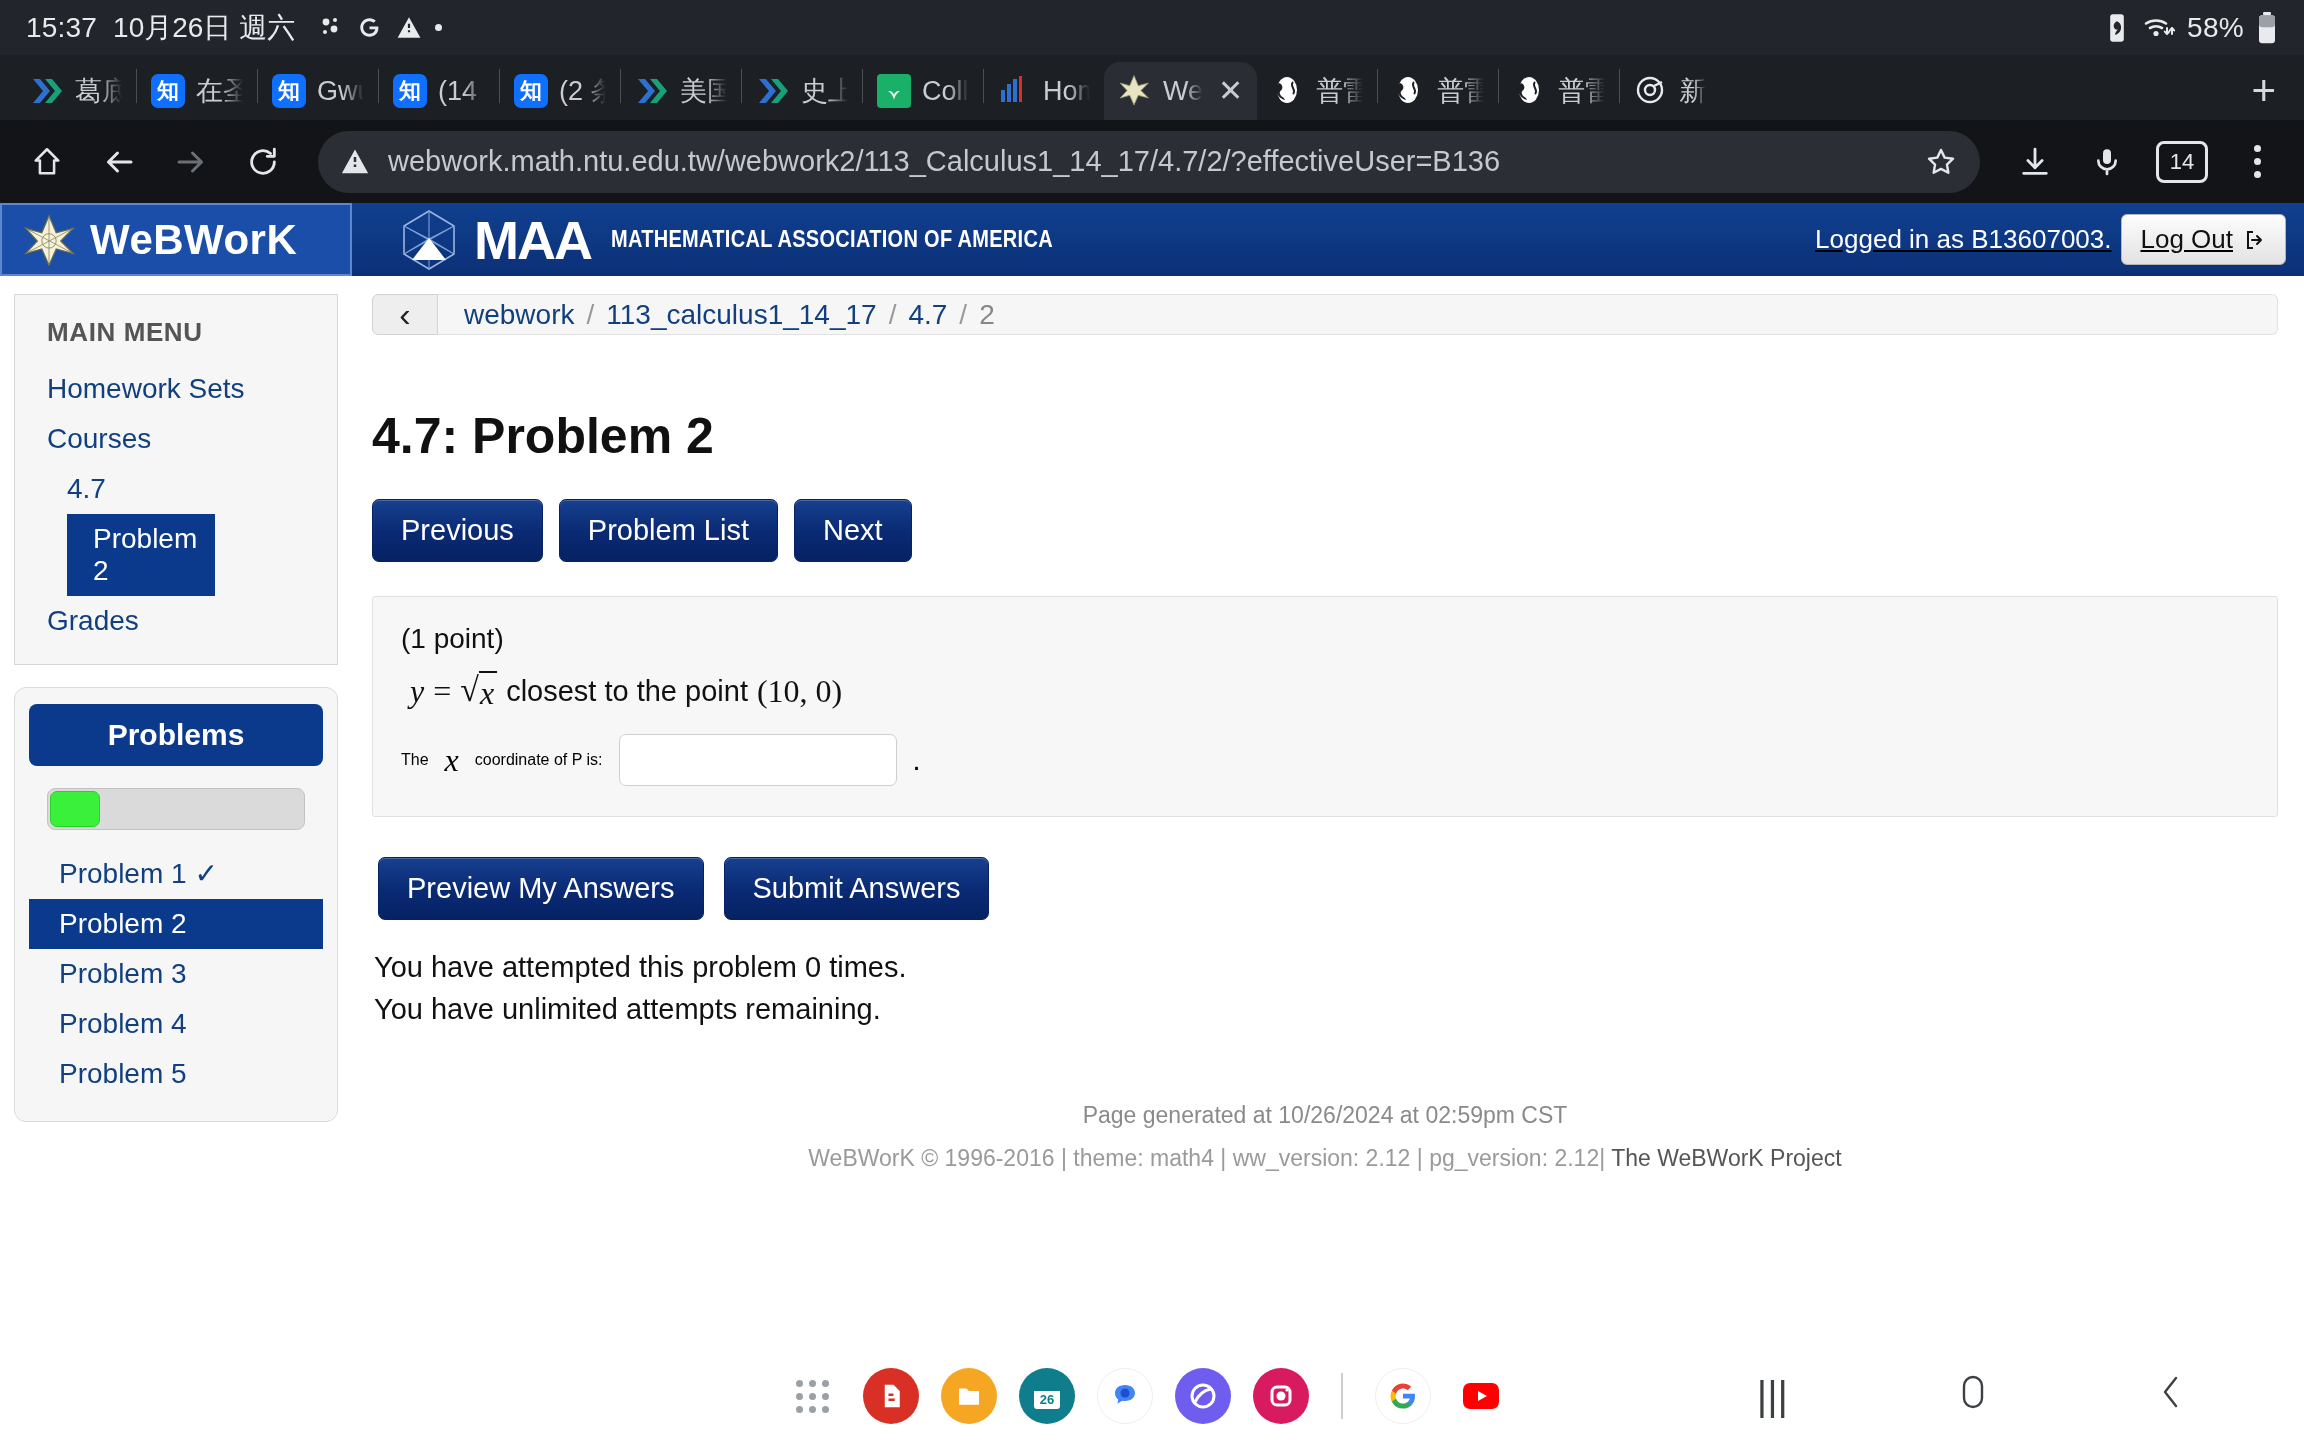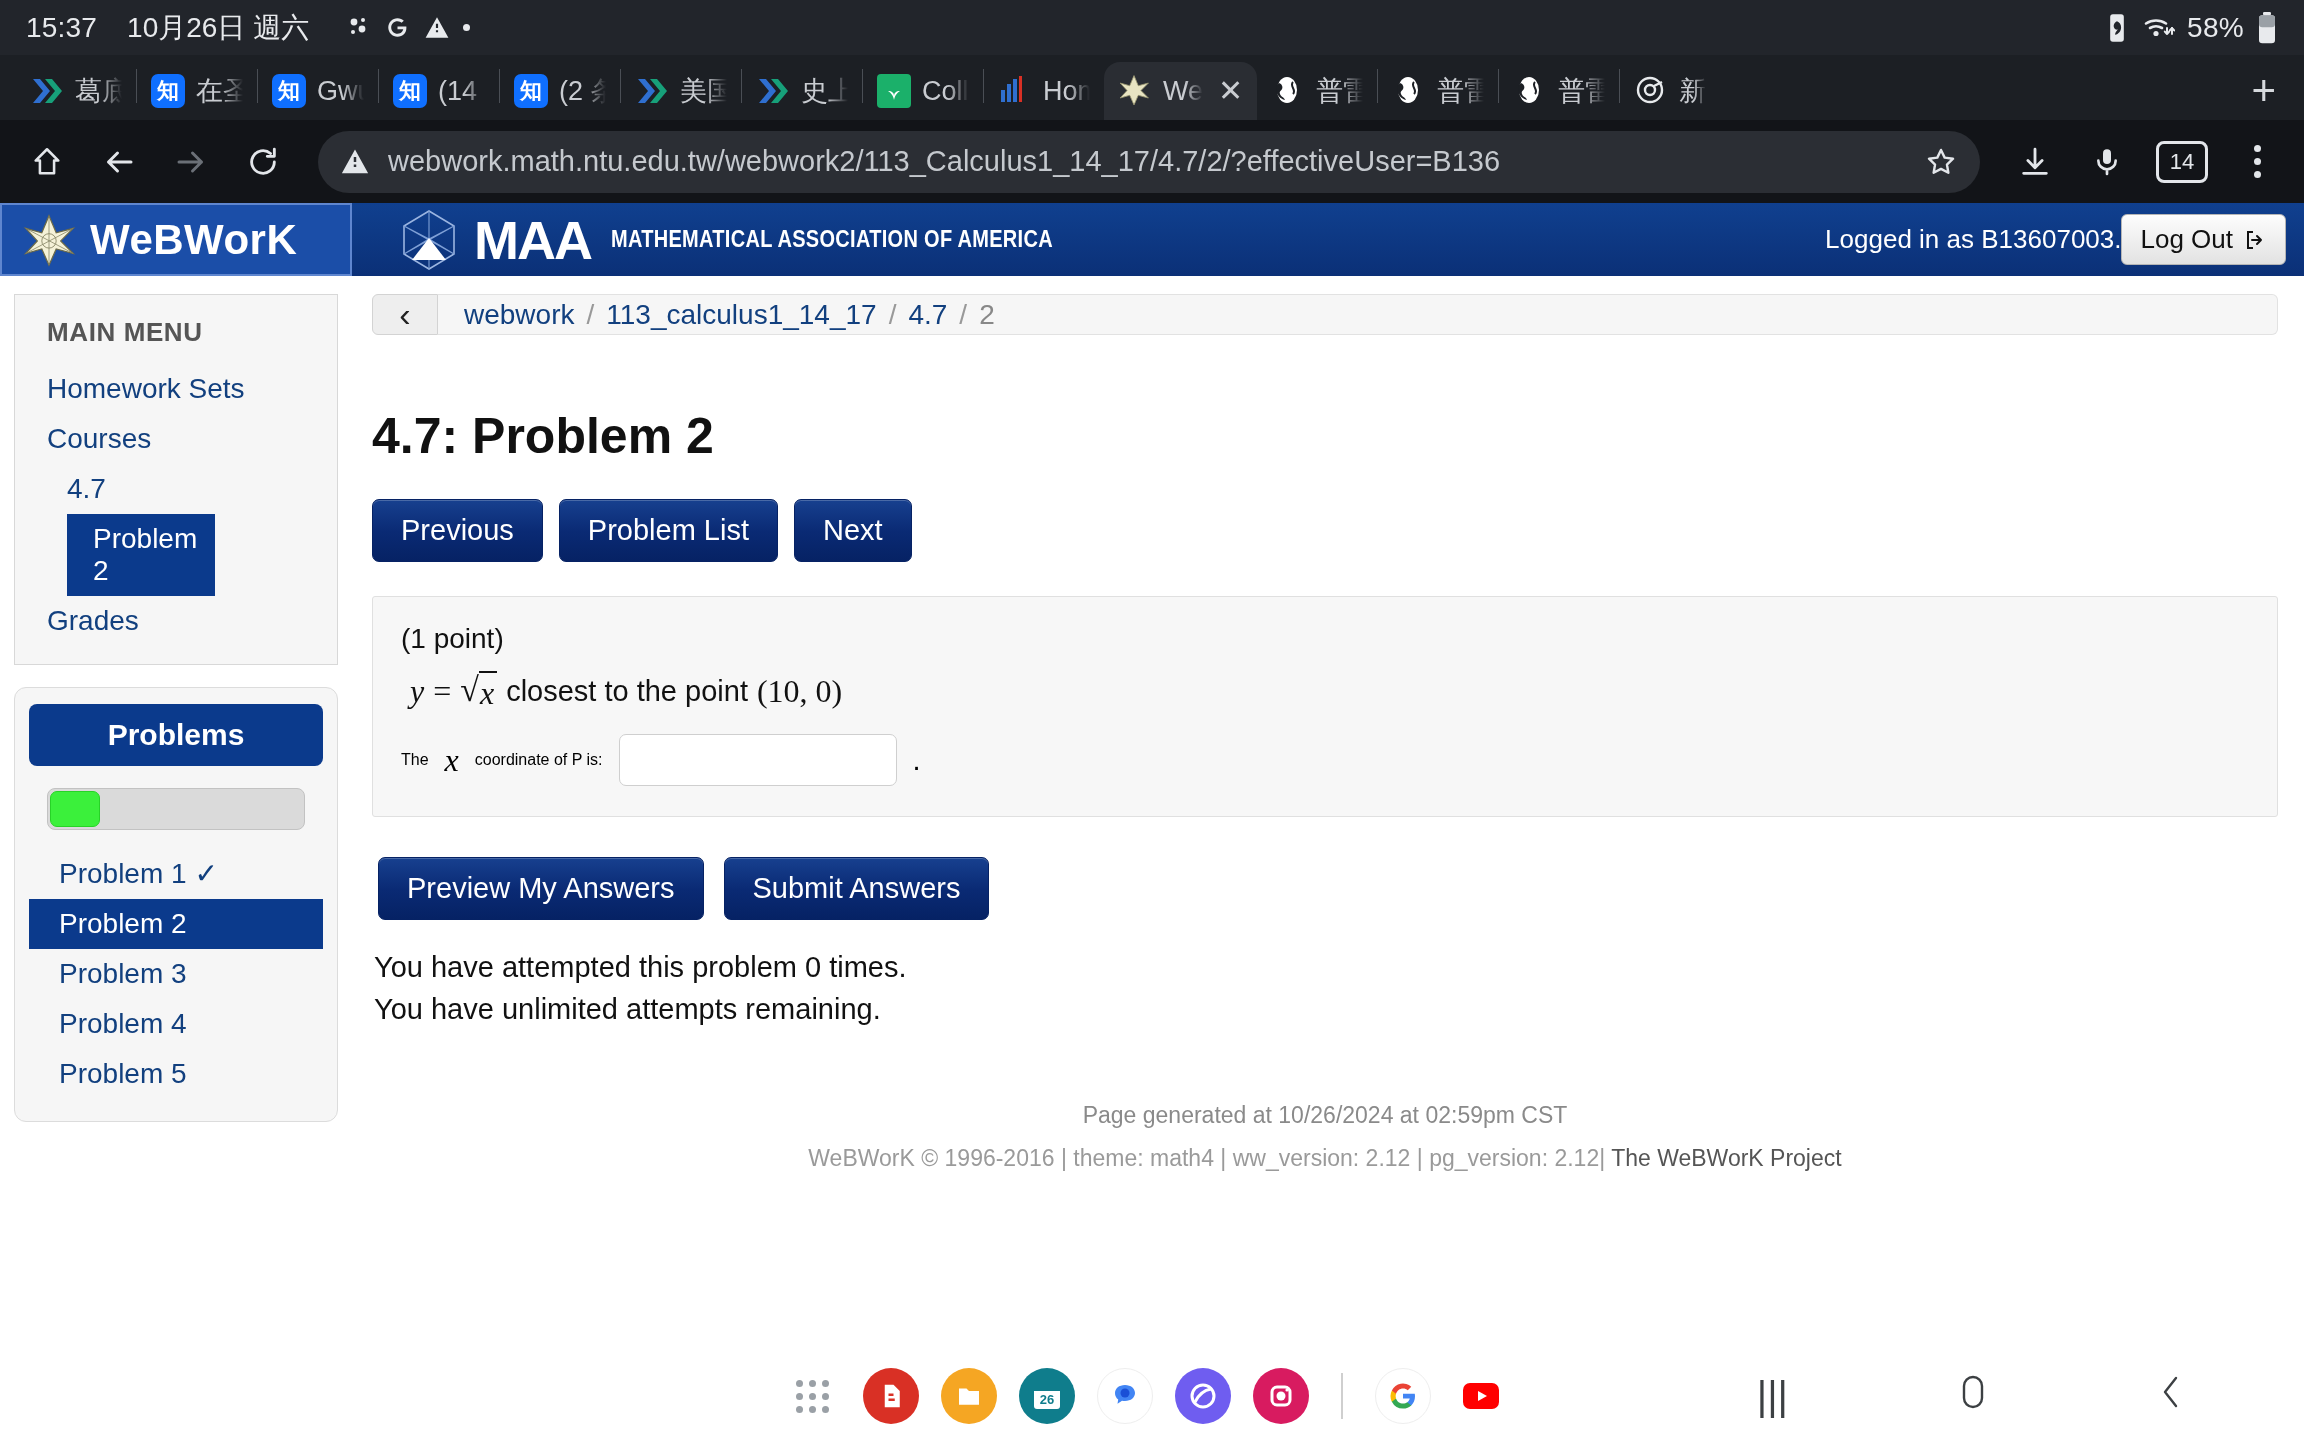--- a/index.html
+++ b/index.html
@@ -14,21 +14,21 @@
   
   .status-bar {
     height: 55px;
     background: #22252b;
     display: flex;
     align-items: center;
     padding: 0 26px;
     color: #e8eaed;
     font-size: 27px;
   }
-  .status-left { display: flex; align-items: center; gap: 30px; }
+  .status-left { display: flex; align-items: center; gap: 16px; }
   .status-left .clock { font-size: 28px; letter-spacing: .2px; }
   .status-left .date { font-size: 28px; }
   .status-icons-left { display: flex; align-items: center; gap: 13px; margin-left: 6px; }
   .status-right { margin-left: auto; display: flex; align-items: center; gap: 12px; }
   .pct { font-size: 28px; font-weight: 400; letter-spacing: .3px; }
 
   .ic { display: inline-block; line-height: 0; }
   .dot-small { width: 7px; height: 7px; border-radius: 50%; background: #e8eaed; display:inline-block; }
 
   
@@ -151,21 +151,21 @@
     background: #1b4ea8;
     border: 2px solid #5f86cf;
     display: flex; align-items: center; gap: 14px;
     padding-left: 20px;
     flex: 0 0 auto;
   }
   .ww-logo-text { color: #fff; font-size: 42px; font-weight: bold; letter-spacing: .5px; }
   .maa-block { display:flex; align-items:center; gap: 14px; margin-left: 46px; }
   .maa-text { color:#fff; font-size: 54px; font-weight: 900; letter-spacing: -2px; font-family:"Liberation Sans",sans-serif;}
   .maa-sub { color:#fff; font-size: 20px; font-weight: bold; letter-spacing: .3px; transform: scaleY(1.15); margin-left:6px;}
-  .logged-wrap { margin-left:auto; display:flex; align-items:center; gap: 0; padding-right: 18px; }
+  .logged-wrap { margin-left:auto; display:flex; align-items:center; gap: 10px; padding-right: 18px; text-decoration: underline; }
   .logged-text { color:#fff; font-size: 26px; }
   .logout-btn {
     background: linear-gradient(to bottom,#fdfdfd,#e2e2e2);
     border: 1px solid #b5b5b5;
     border-radius: 6px;
     padding: 9px 18px;
     font-size: 26px; color:#111;
     display:flex; align-items:center; gap:10px;
   }
 

